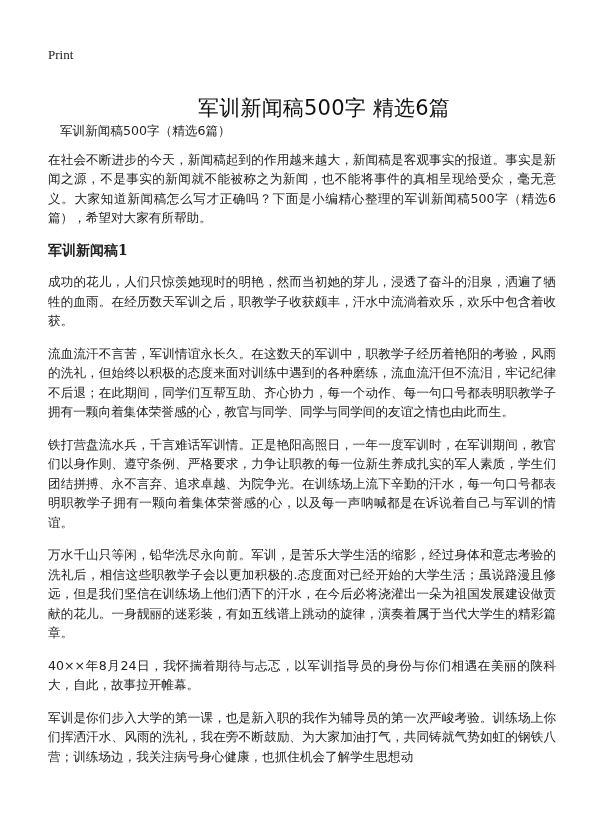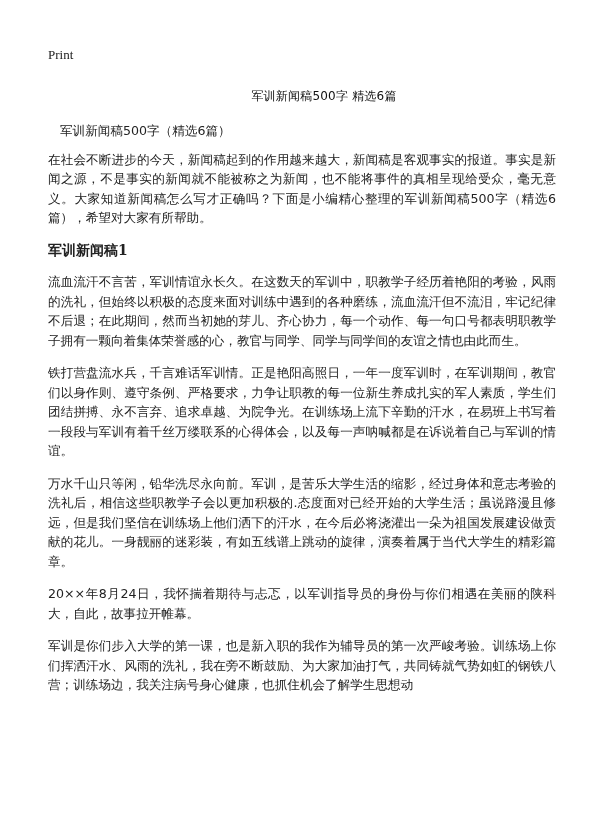--- a/index.html
+++ b/index.html
@@ -9,21 +9,21 @@
       color: #1a1a1a;
     }
     .page { position: relative; width: 600px; height: 828px; }
     .print-label {
       position: absolute; left: 48px; top: 47px;
       font-family: "Liberation Serif", "DejaVu Serif", serif;
       font-size: 13px; color: #222;
     }
     .title {
       position: absolute; left: 0; right: 0; top: 80px;
-      text-align: center; font-size: 12px; font-weight: normal; color: #111;
+      text-align: center; font-size: 21px; font-weight: normal; color: #111;
       letter-spacing: 0.2px;
       margin-left: 48px;
     }
     .content {
       position: absolute; left: 48px; top: 121px; width: 512px;
       font-size: 12.6px; line-height: 19.5px; color: #222;
     }
     .subtitle { margin: 0 0 9px 12px; }
     .para { margin: 0 4px 13px 0; text-align: justify; }
     .section-heading {
@@ -37,23 +37,24 @@
 <div class="page">
   <div class="print-label">Print</div>
   <h1 class="title">军训新闻稿500字  精选6篇</h1>
 
   <div class="content">
     <p class="subtitle">军训新闻稿500字（精选6篇）</p>
     <p class="para">在社会不断进步的今天，新闻稿起到的作用越来越大，新闻稿是客观事实的报道。事实是新闻之源，不是事实的新闻就不能被称之为新闻，也不能将事件的真相呈现给受众，毫无意义。大家知道新闻稿怎么写才正确吗？下面是小编精心整理的军训新闻稿500字（精选6篇），希望对大家有所帮助。</p>
 
     <div>
       <h2 class="section-heading">军训新闻稿1</h2>
-      <p class="para">流血流汗不言苦，军训情谊永长久。在这数天的军训中，职教学子经历着艳阳的考验，风雨的洗礼，但始终以积极的态度来面对训练中遇到的各种磨练，流血流汗但不流泪，牢记纪律不后退；在此期间，然而当初她的芽儿、齐心协力，每一个动作、每一句口号都表明职教学子拥有一颗向着集体荣誉感的心，教官与同学、同学与同学间的友谊之情也由此而生。</p>
-      <p class="para">铁打营盘流水兵，千言难话军训情。正是艳阳高照日，一年一度军训时，在军训期间，教官们以身作则、遵守条例、严格要求，力争让职教的每一位新生养成扎实的军人素质，学生们团结拼搏、永不言弃、追求卓越、为院争光。在训练场上流下辛勤的汗水，在易班上书写着一段段与军训有着千丝万缕联系的心得体会，以及每一声呐喊都是在诉说着自己与军训的情谊。</p>
+      <p class="para">成功的花儿，人们只惊羡她现时的明艳，然而当初她的芽儿，浸透了奋斗的泪泉，洒遍了牺牲的血雨。在经历数天军训之后，职教学子收获颇丰，汗水中流淌着欢乐，欢乐中包含着收获。</p>
+      <p class="para">流血流汗不言苦，军训情谊永长久。在这数天的军训中，职教学子经历着艳阳的考验，风雨的洗礼，但始终以积极的态度来面对训练中遇到的各种磨练，流血流汗但不流泪，牢记纪律不后退；在此期间，同学们互帮互助、齐心协力，每一个动作、每一句口号都表明职教学子拥有一颗向着集体荣誉感的心，教官与同学、同学与同学间的友谊之情也由此而生。</p>
+      <p class="para">铁打营盘流水兵，千言难话军训情。正是艳阳高照日，一年一度军训时，在军训期间，教官们以身作则、遵守条例、严格要求，力争让职教的每一位新生养成扎实的军人素质，学生们团结拼搏、永不言弃、追求卓越、为院争光。在训练场上流下辛勤的汗水，每一句口号都表明职教学子拥有一颗向着集体荣誉感的心，以及每一声呐喊都是在诉说着自己与军训的情谊。</p>
       <p class="para">万水千山只等闲，铅华洗尽永向前。军训，是苦乐大学生活的缩影，经过身体和意志考验的洗礼后，相信这些职教学子会以更加积极的.态度面对已经开始的大学生活；虽说路漫且修远，但是我们坚信在训练场上他们洒下的汗水，在今后必将浇灌出一朵为祖国发展建设做贡献的花儿。一身靓丽的迷彩装，有如五线谱上跳动的旋律，演奏着属于当代大学生的精彩篇章。</p>
     </div>
 
     <div>
-      <p class="para">20××年8月24日，我怀揣着期待与忐忑，以军训指导员的身份与你们相遇在美丽的陕科大，自此，故事拉开帷幕。</p>
+      <p class="para">40××年8月24日，我怀揣着期待与忐忑，以军训指导员的身份与你们相遇在美丽的陕科大，自此，故事拉开帷幕。</p>
       <p class="para">军训是你们步入大学的第一课，也是新入职的我作为辅导员的第一次严峻考验。训练场上你们挥洒汗水、风雨的洗礼，我在旁不断鼓励、为大家加油打气，共同铸就气势如虹的钢铁八营；训练场边，我关注病号身心健康，也抓住机会了解学生思想动</p>
     </div>
   </div>
 </div>
 
 </body></html>

